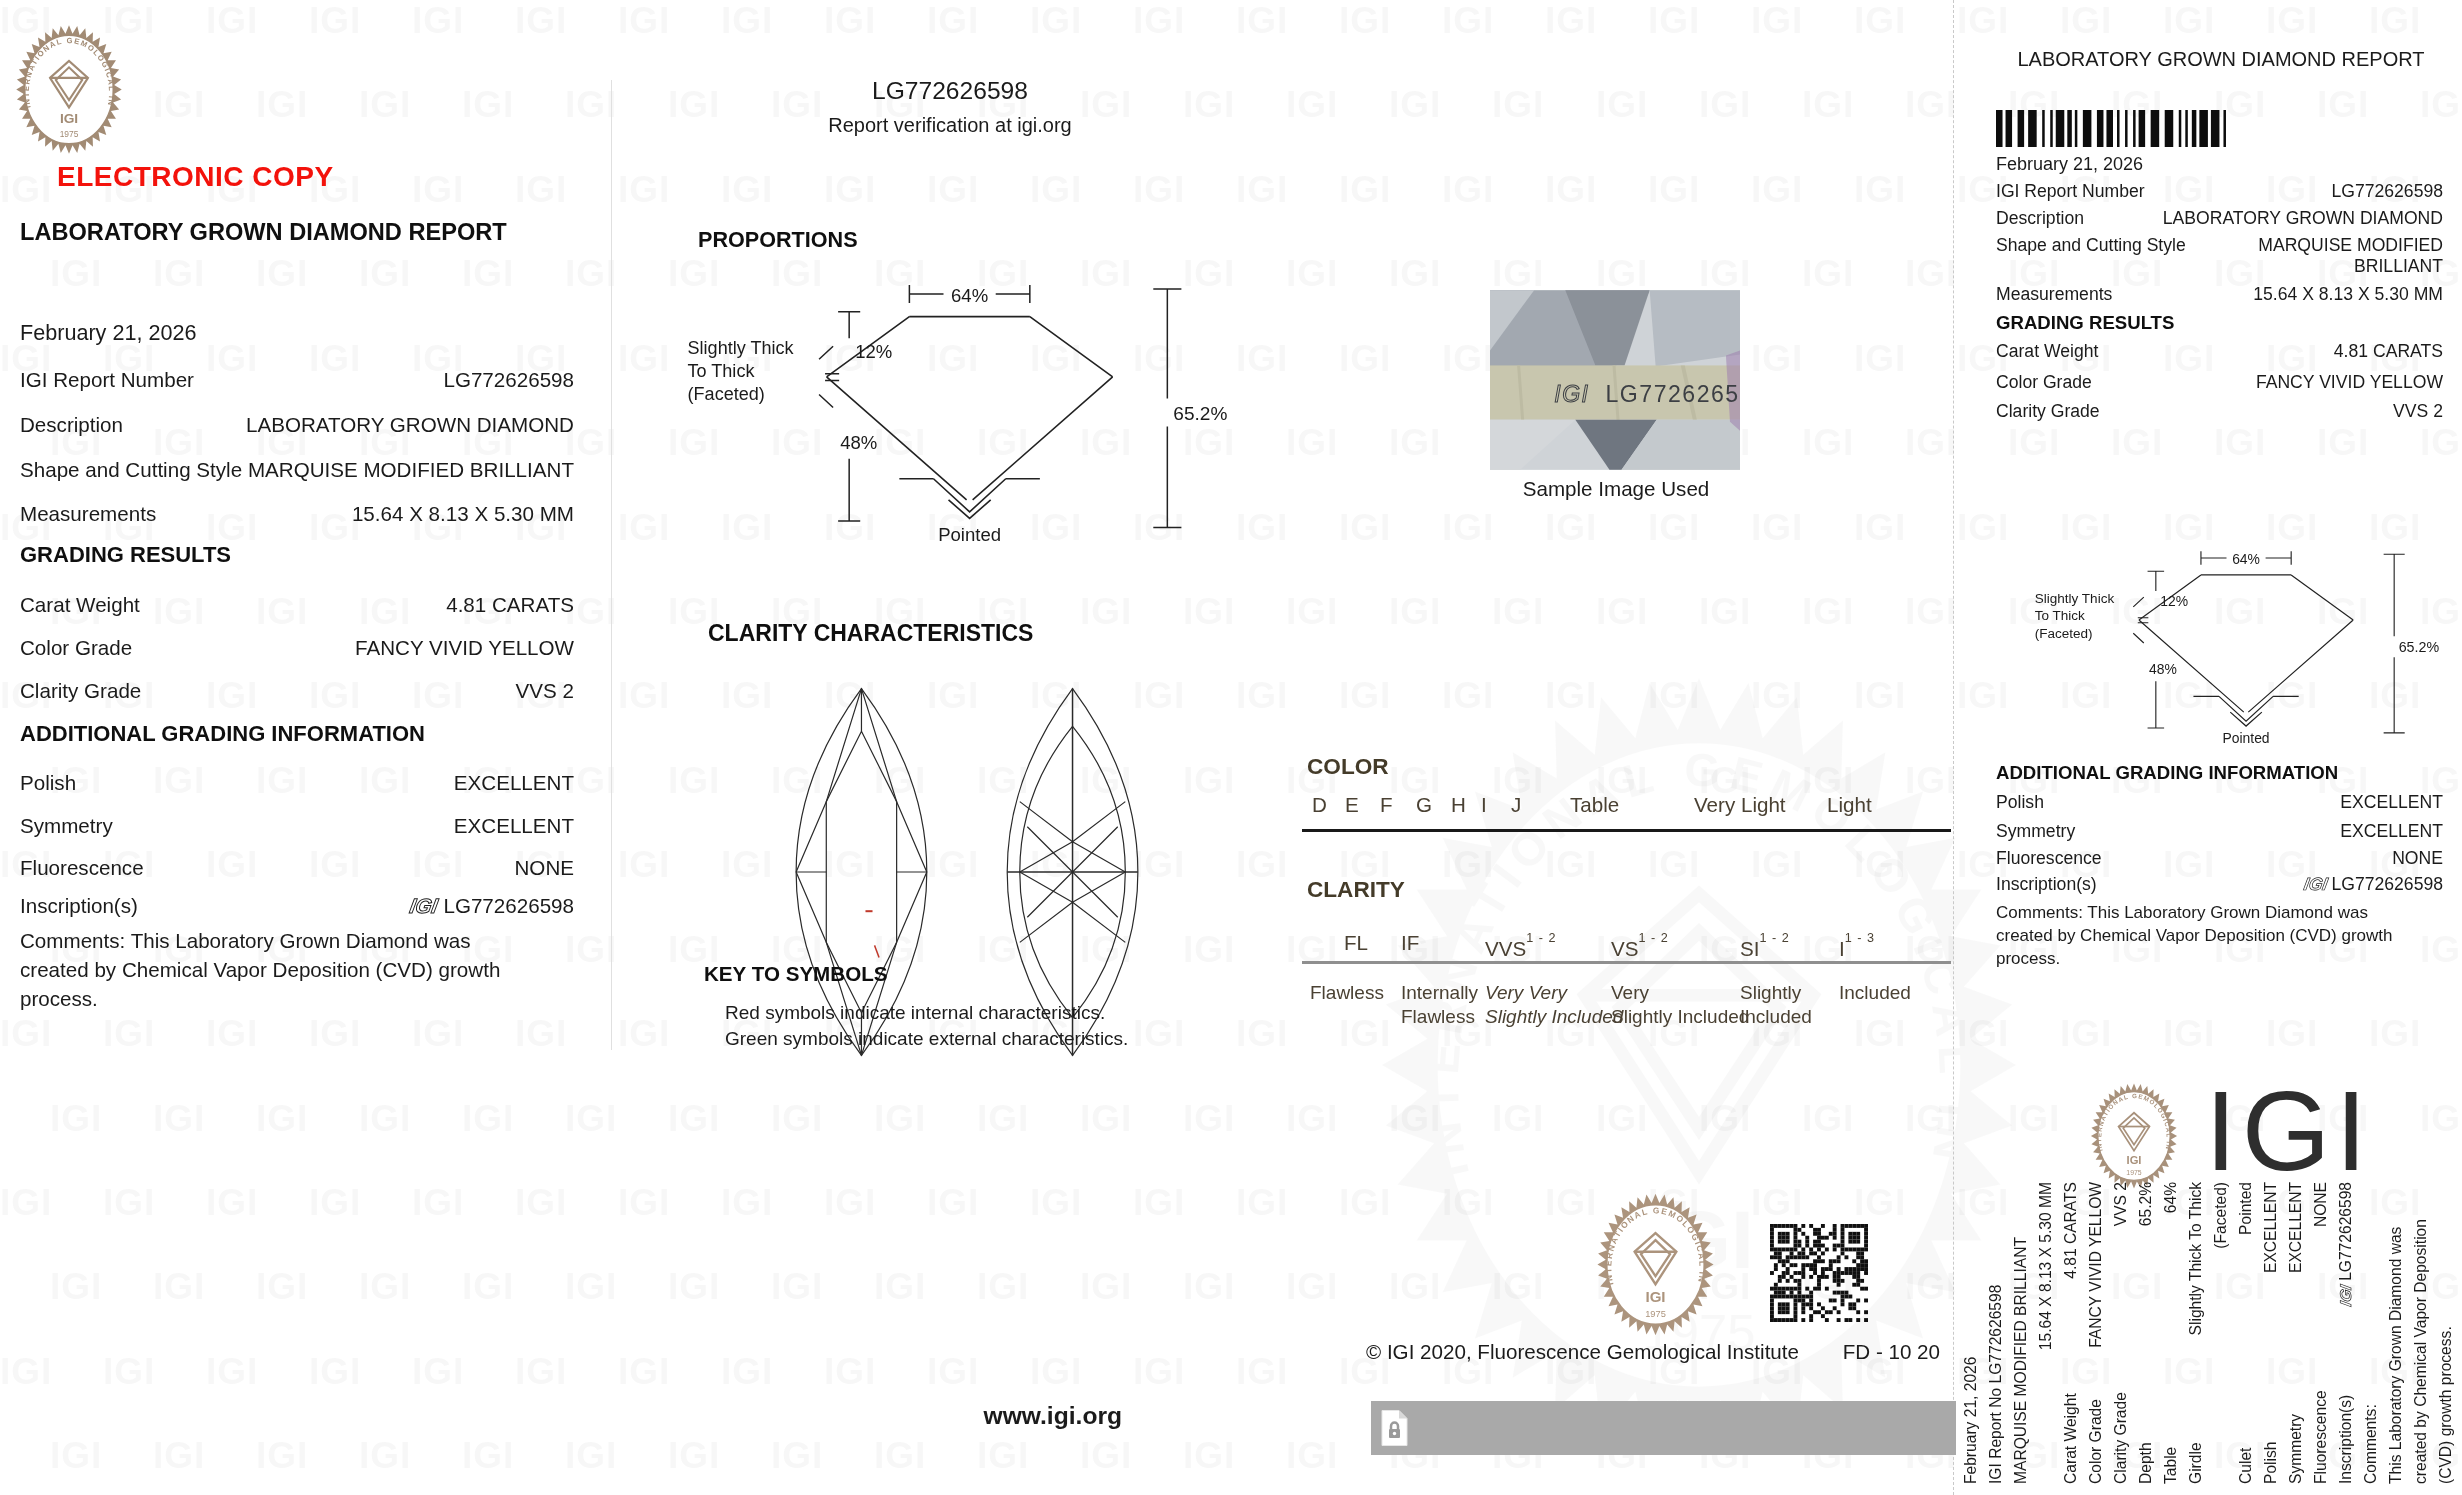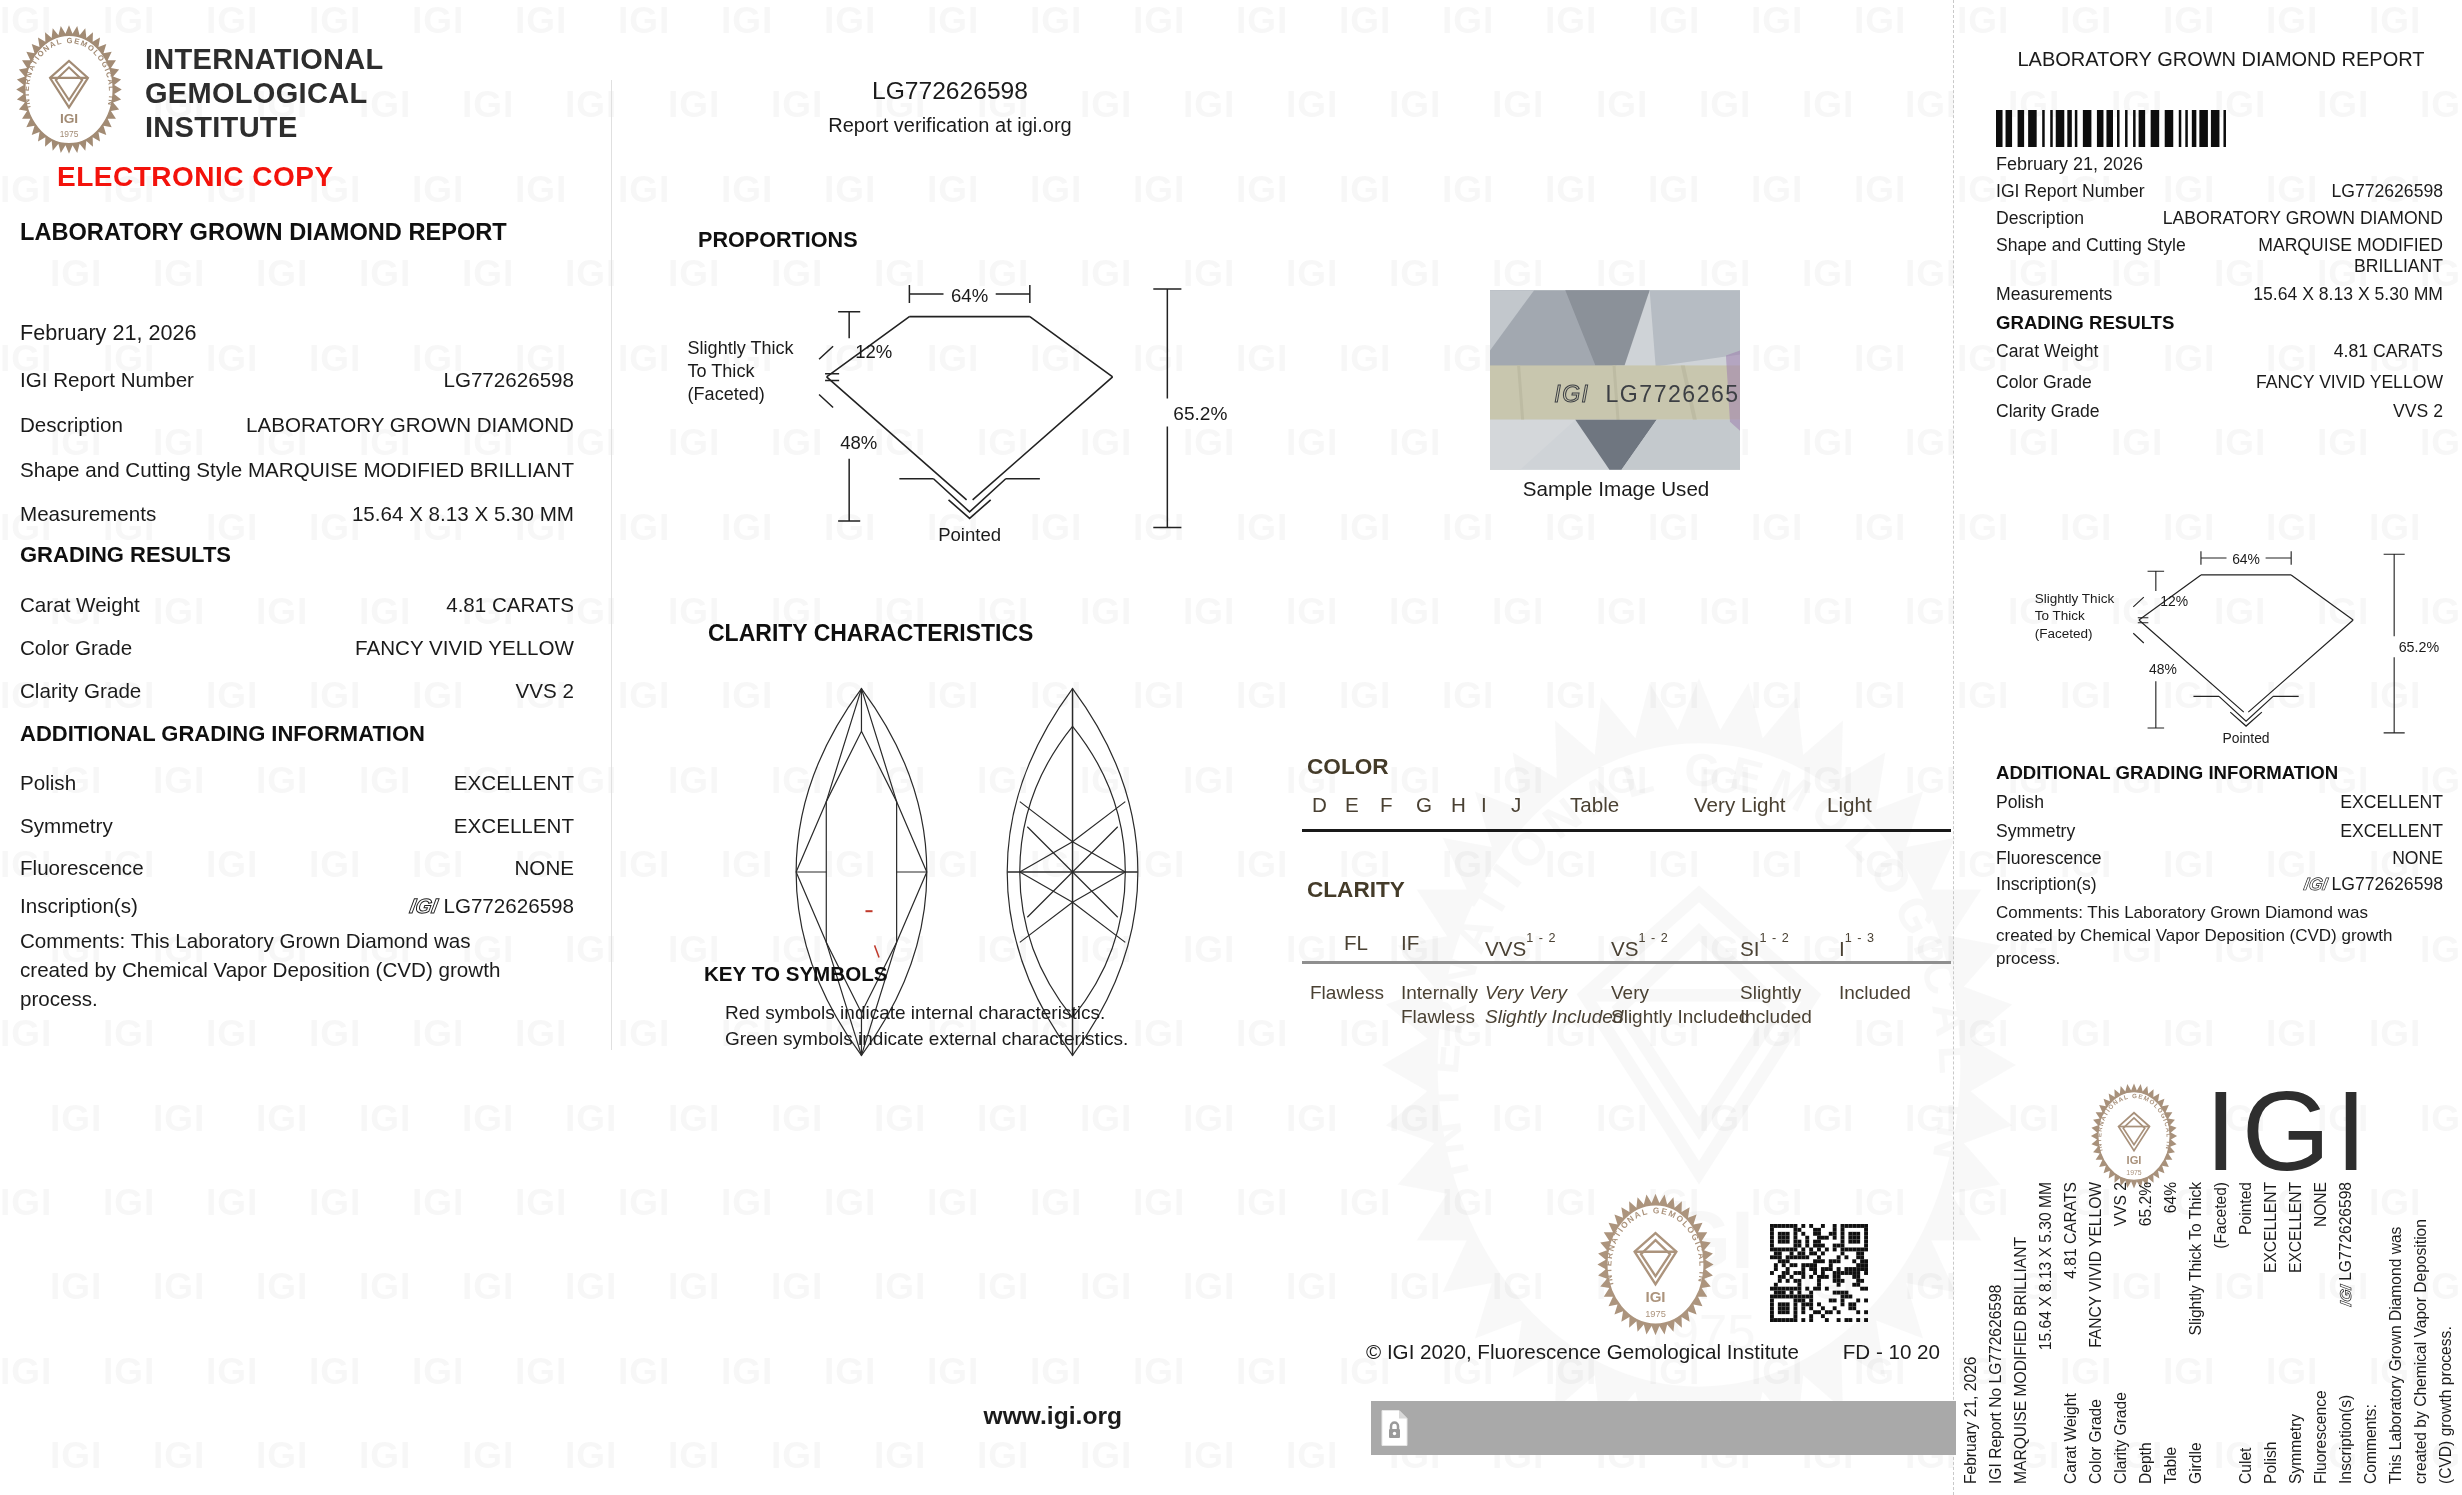--- a/index.html
+++ b/index.html
@@ -542,25 +542,20 @@
     <textPath href="#logo-seal-arc" startOffset="2">INTERNATIONAL GEMOLOGICAL INSTITUTE</textPath>
   </text>
   <g fill="none" stroke="#a28b74" stroke-width="4">
     <path d="M -36,-22 L 0,-54 L 36,-22 L 0,34 Z"></path>
     <path d="M -25,-18 L 0,-42 L 25,-18 L 0,20 Z"></path>
     <path d="M -36,-22 L 36,-22"></path>
   </g>
   <text x="0" y="64" font-size="26" font-weight="700" text-anchor="middle" fill="#a28b74" font-family="Liberation Sans, sans-serif">IGI</text>
   <text x="0" y="90" font-size="16" text-anchor="middle" fill="#a28b74" font-family="Liberation Sans, sans-serif">1975</text>
     </svg>
-  <div id="org-title">
-    <div>INTERNATIONAL</div>
-    <div>GEMOLOGICAL</div>
-    <div>INSTITUTE</div>
-  </div>
   <div id="electronic-copy">ELECTRONIC COPY</div>
   <div id="report-title">LABORATORY GROWN DIAMOND REPORT</div>
 
   <div id="left-date">February 21, 2026</div>
   <div id="left-rows">
       <div class="row" style="left: 20px; top: 368px; width: 554px; font-size: 20.6px;">
         <span class="lbl">IGI Report Number</span>
         <span class="val"><span>LG772626598</span></span>
       </div>
       <div class="row" style="left: 20px; top: 413px; width: 554px; font-size: 20.6px;">

